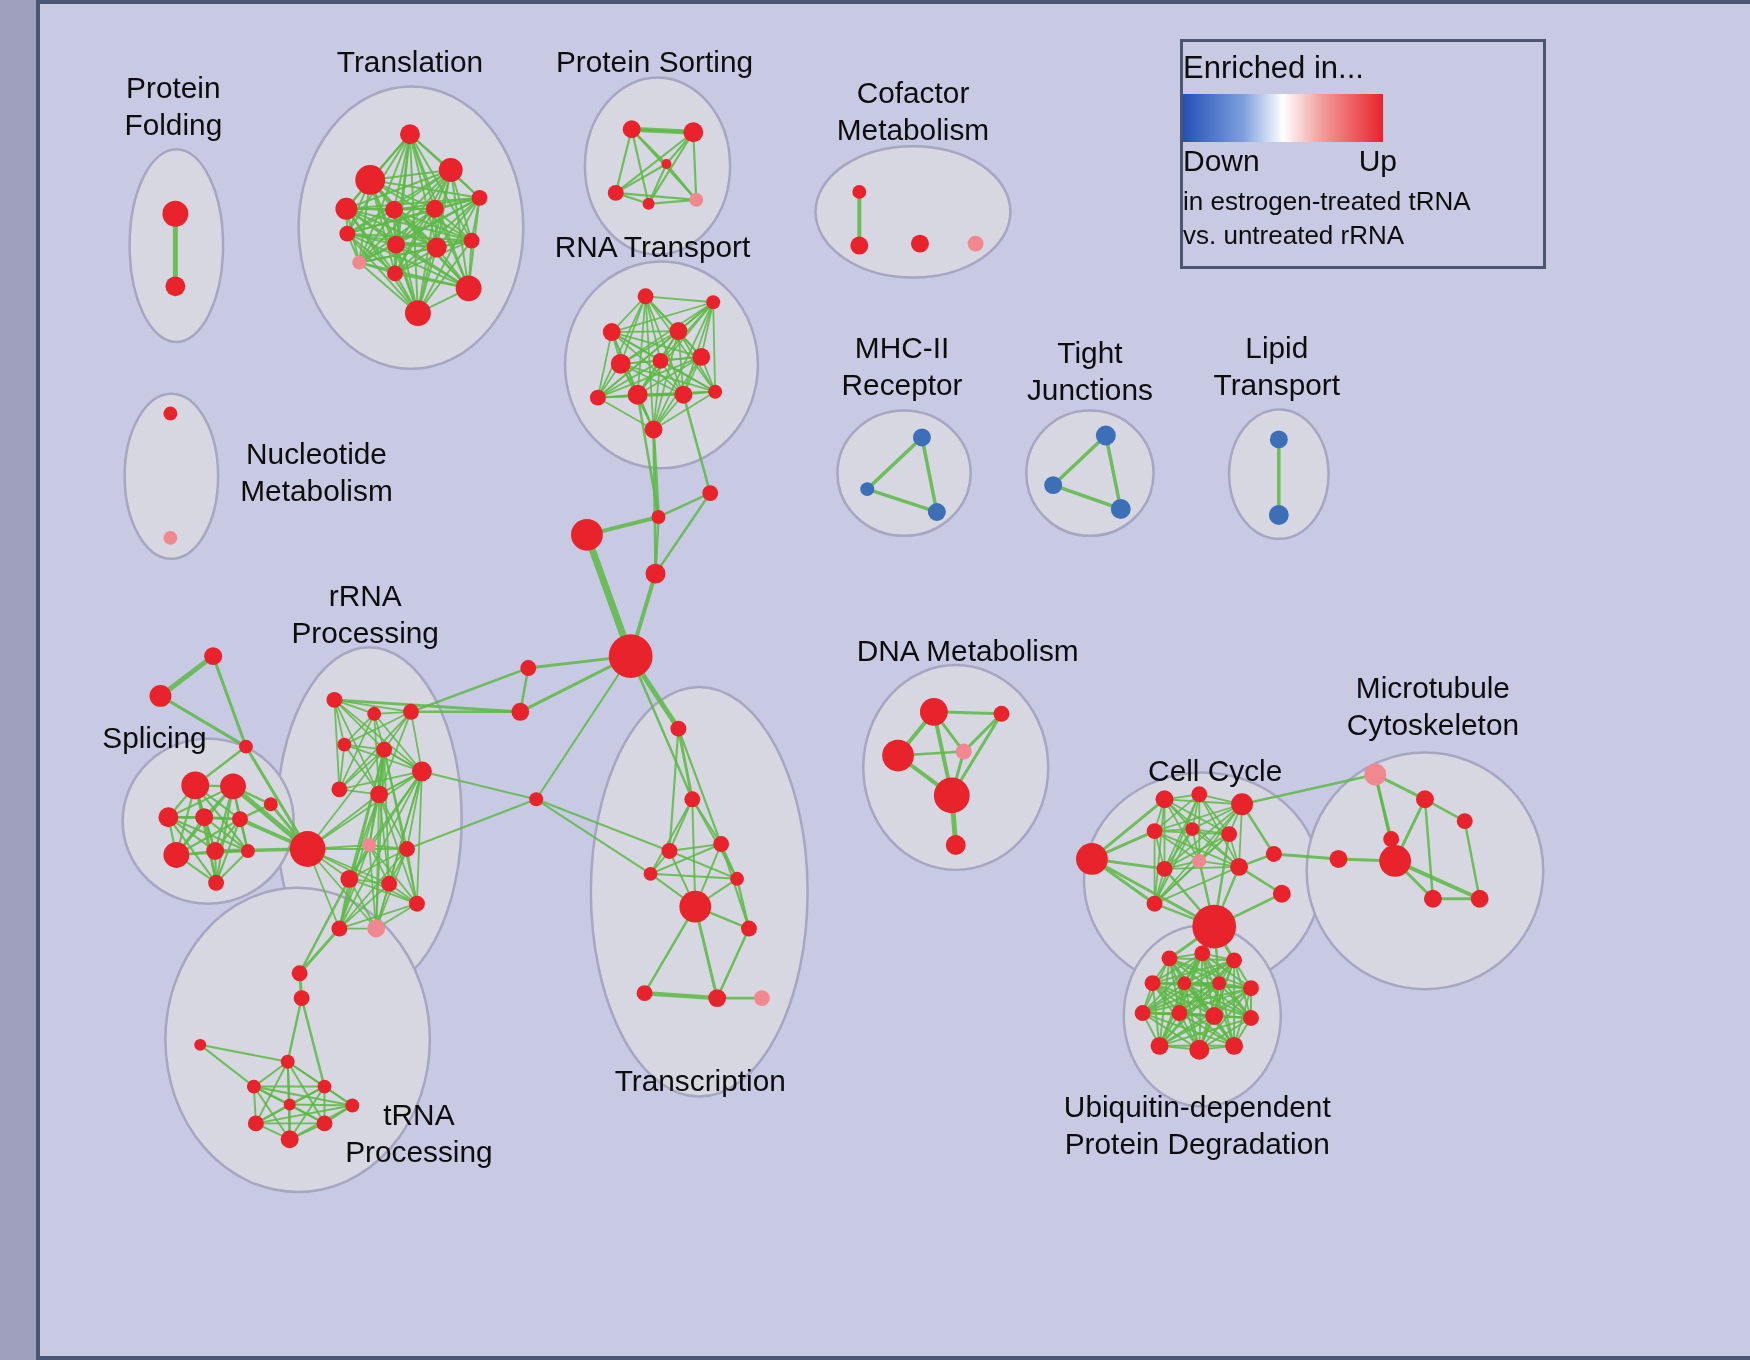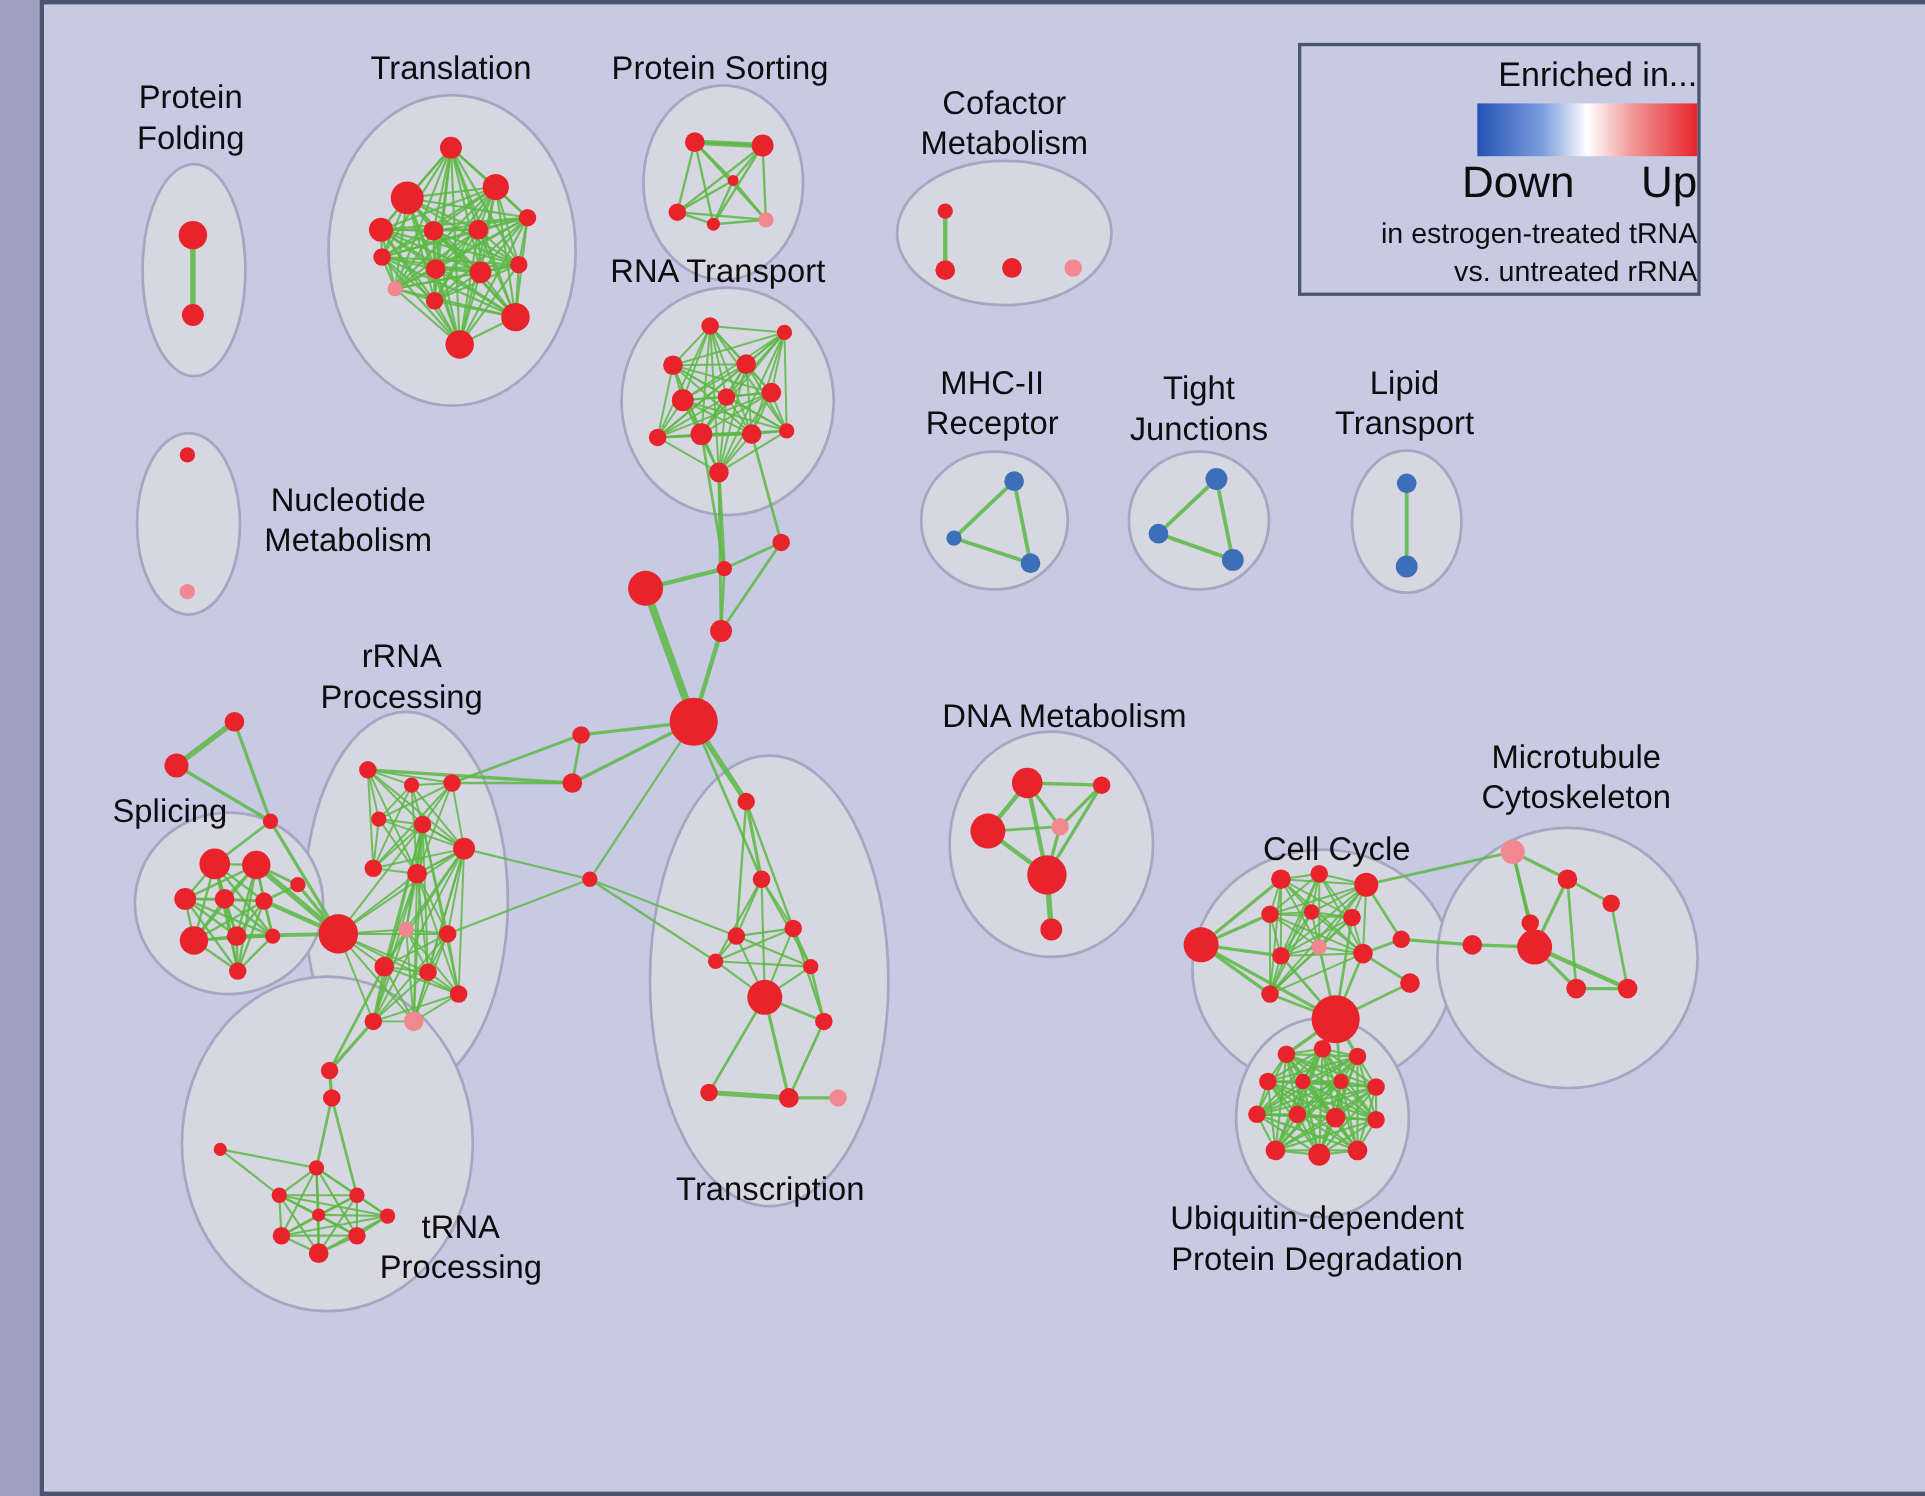--- a/index.html
+++ b/index.html
@@ -13,26 +13,26 @@
     font-family:"Liberation Sans",sans-serif;
     margin-left:36px;
   }
   svg.network{position:absolute;left:0;top:0;width:100%;height:100%;}
   .cluster-ellipse{fill:#d7d7e1;stroke:#a6a6c2;stroke-width:2.5;}
   .edges line{stroke:#5cb944;stroke-opacity:0.85;stroke-linecap:round;}
   .cluster-label{font-family:"Liberation Sans",sans-serif;font-size:30px;fill:#0d0d0d;text-anchor:middle;}
   .legend{
     position:absolute;left:1140px;top:35px;width:366px;height:230px;
     border:3px solid #4b5571;box-sizing:border-box;
-    display:flex;flex-direction:column;align-items:flex-end;
+    display:flex;flex-direction:column;align-items:flex-start;
     color:#0d0d0d;
   }
   .legend-title{font-size:31px;margin-top:8px;}
   .legend-bar{width:200px;height:48px;margin-top:8px;}
-  .legend-scale{width:214px;display:flex;justify-content:space-between;font-size:40px;margin-top:2px;}
+  .legend-scale{width:214px;display:flex;justify-content:space-between;font-size:30px;margin-top:2px;}
   .legend-caption{font-size:26px;line-height:1.32;}
   .legend-caption.first{margin-top:6px;}
 </style>
 </head>
 <body>
 
 <div class="figure">
 
   <svg class="network" id="network-svg" viewBox="0 0 1750 1360">
       <g>

